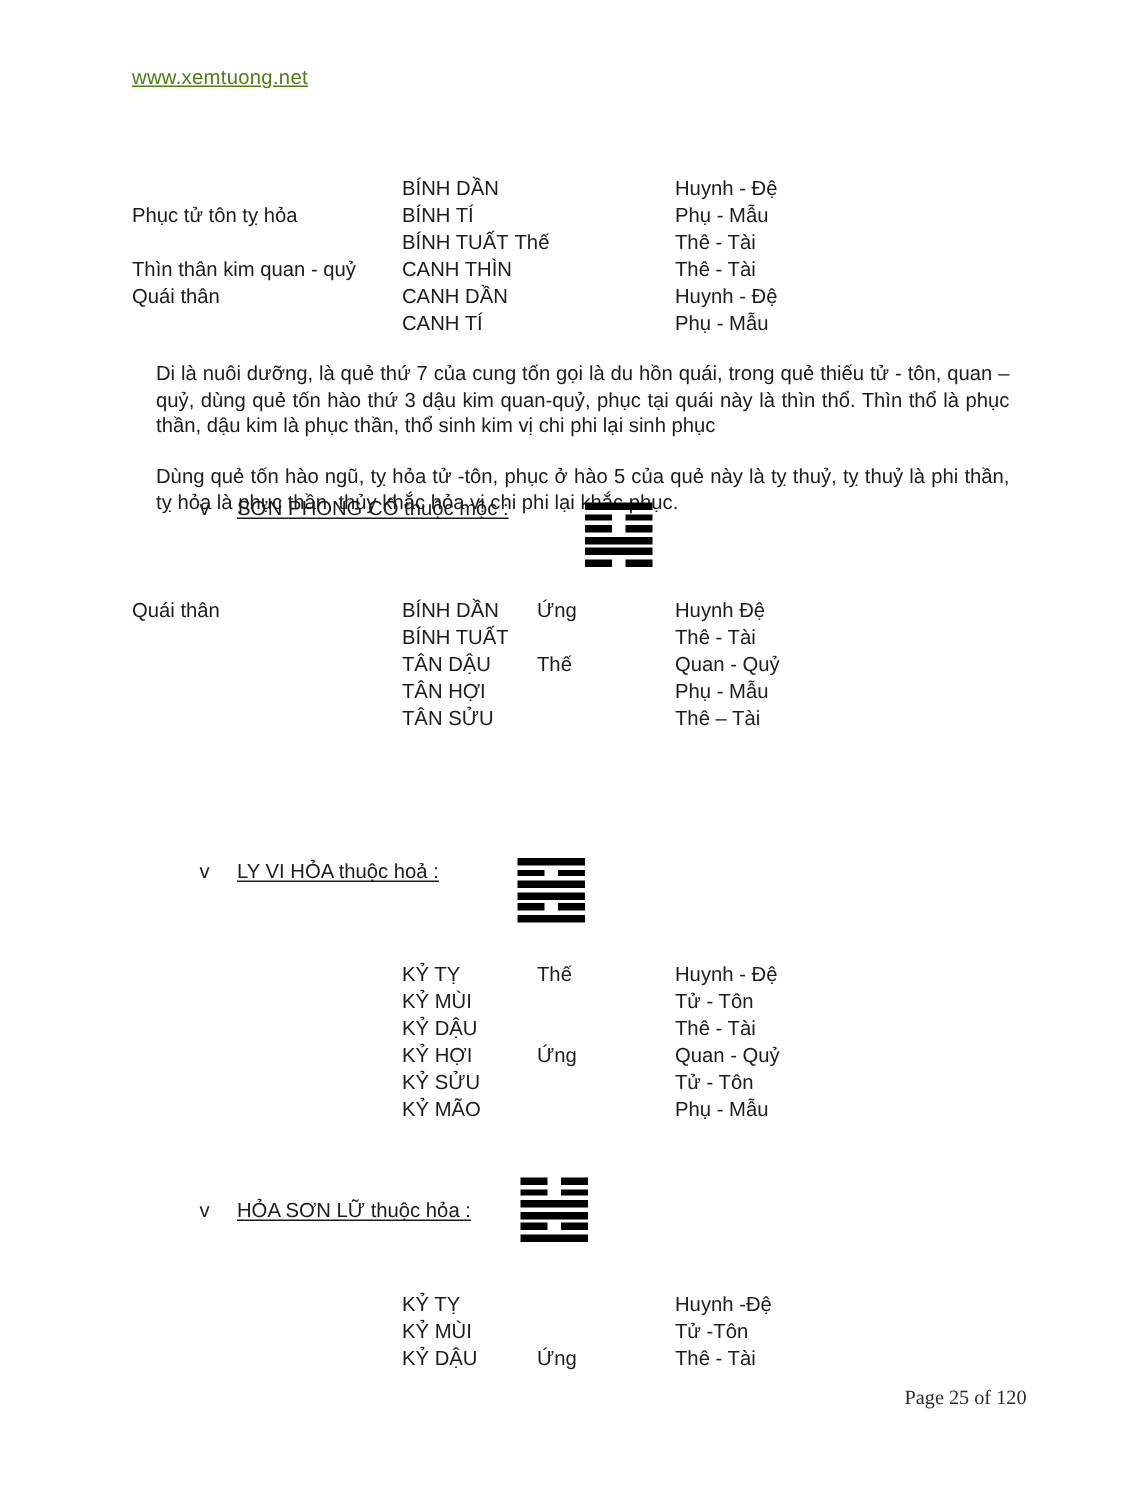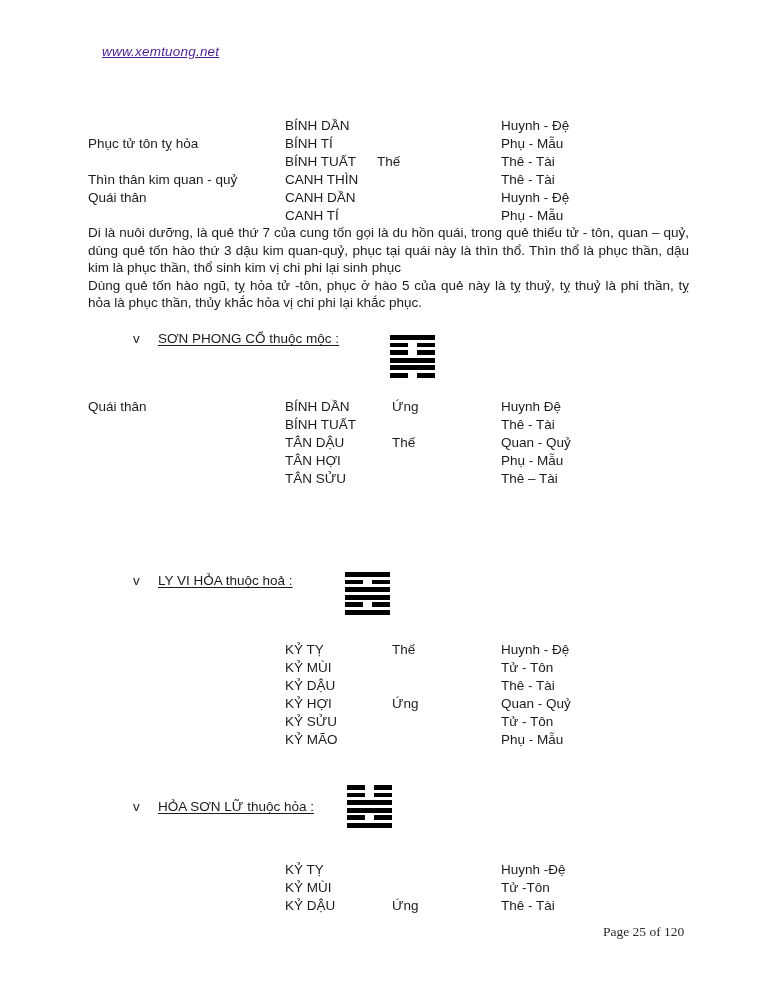--- a/index.html
+++ b/index.html
@@ -3,31 +3,31 @@
 <meta charset="utf-8">
 <style>
   html,body { margin:0; padding:0; background:#ffffff; }
   .page {
     position:relative; width:765px; height:990px; background:#ffffff;
     font-family:"Liberation Sans","DejaVu Sans",sans-serif;
     color:#1c1c1c; overflow:hidden;
   }
   .abs { position:absolute; }
   .site-url {
-    left:102px; top:44px; font-size:13.5px; text-decoration:underline;
-    letter-spacing:0.2px; color:#4c1d95;font-style:italic;
+    left:88px; top:44px; font-size:13.5px; text-decoration:underline;
+    letter-spacing:0.2px; color:#4d7c0f;
   }
   
   .htable { left:88px; font-size:13.5px; }
-  .trow { display:grid; height:18px; line-height:18px; white-space:nowrap;gap:17px; }
+  .trow { display:grid; height:18px; line-height:18px; white-space:nowrap; }
   .t1 .trow { grid-template-columns:180px 75px 107px auto; }
   .t2 .trow, .t3 .trow, .t4 .trow { grid-template-columns:180px 90px 92px auto; }
   
   .para-block { left:88px; width:601px; font-size:13.5px; line-height:17.5px; text-align:justify; }
-  .para-block p { margin:0; }
+  .para-block p { margin:16px; }
   
   .sec-head { left:133px; display:flex; align-items:flex-start; font-size:13.5px; line-height:17px; }
   .sec-bullet { width:12px; margin-right:13px; }
   .sec-title { text-decoration:underline; text-underline-offset:2px; white-space:nowrap; }
   
   .hexagram { display:flex; flex-direction:column; gap:2.8px; width:45px; }
   .hex-row { display:flex; justify-content:space-between; height:4.8px; }
   .hex-row .bar { background:#000; height:100%; }
   .hex-row.solid .bar { width:100%; }
   .hex-row.broken .bar { width:40%; }

